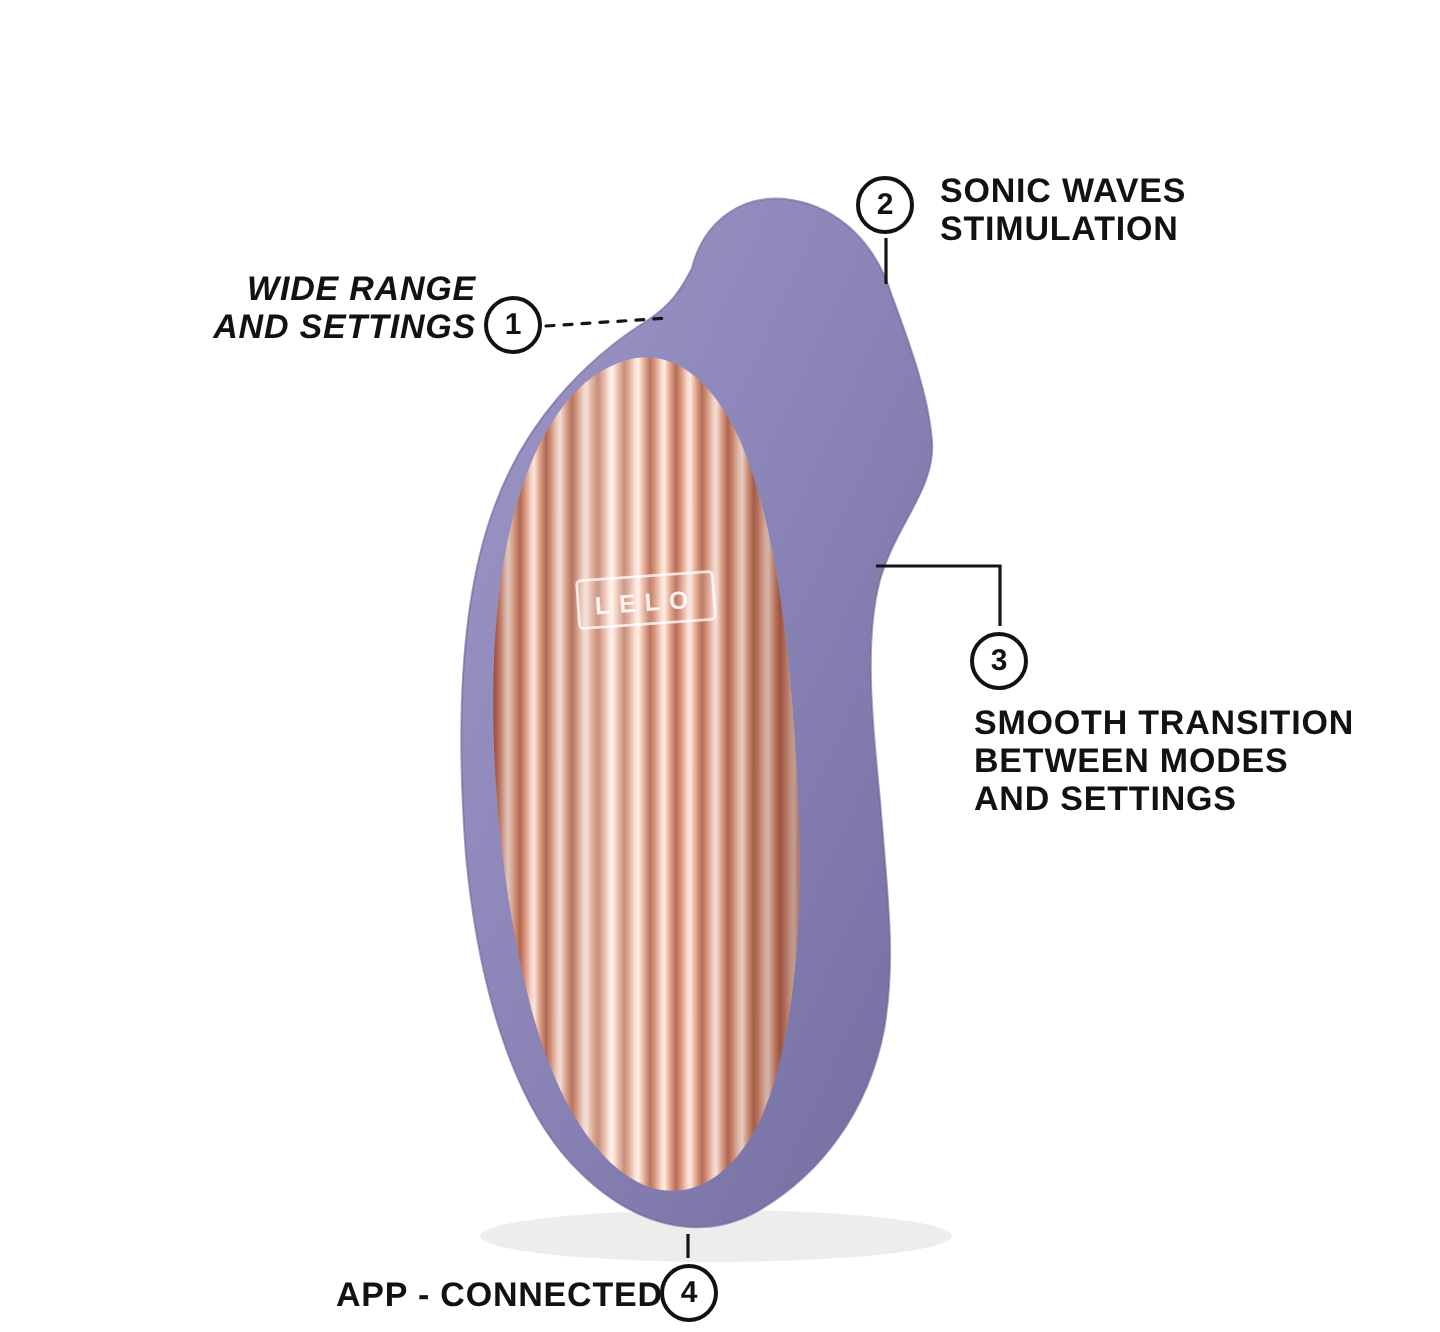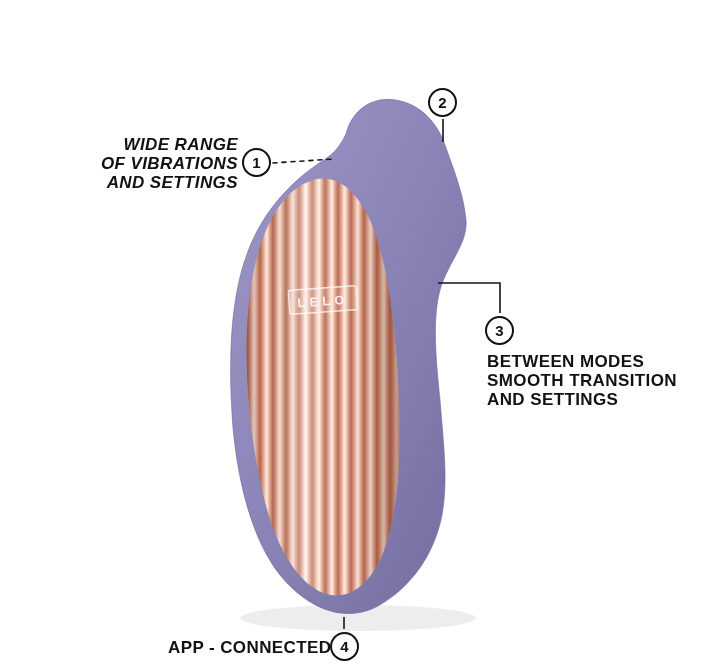--- a/index.html
+++ b/index.html
@@ -107,31 +107,34 @@
     <g stroke="#151515" stroke-width="1.6" fill="none">
       <line x1="273" y1="163" x2="334" y2="159" stroke-dasharray="4 5" stroke-linecap="round"></line>
       <line x1="443" y1="119" x2="443" y2="142"></line>
       <polyline points="438,283 500,283 500,313"></polyline>
       <line x1="344" y1="617" x2="344" y2="629"></line>
     </g>
   </svg>
 
   <div class="callout align-right" style="left:30px;top:135px;width:208px;font-style:italic;">
     <div>WIDE RANGE</div>
-    <div>OF VIBRATIONS</div>
     <div>AND SETTINGS</div>
   </div>
   <div class="badge" style="left:242px;top:148px;">1</div>
 
+  <div class="callout" style="left:470px;top:86px;">
+    <div>SONIC WAVES</div>
+    <div>STIMULATION</div>
+  </div>
   <div class="badge" style="left:428px;top:88px;">2</div>
 
   <div class="badge" style="left:485px;top:316px;">3</div>
   <div class="callout" style="left:487px;top:352px;">
+    <div>SMOOTH TRANSITION</div>
     <div>BETWEEN MODES</div>
-    <div>SMOOTH TRANSITION</div>
     <div>AND SETTINGS</div>
   </div>
 
   <div class="callout" style="left:168px;top:638px;">
     <div>APP - CONNECTED</div>
   </div>
   <div class="badge" style="left:330px;top:632px;">4</div>
 
 </div>
 

